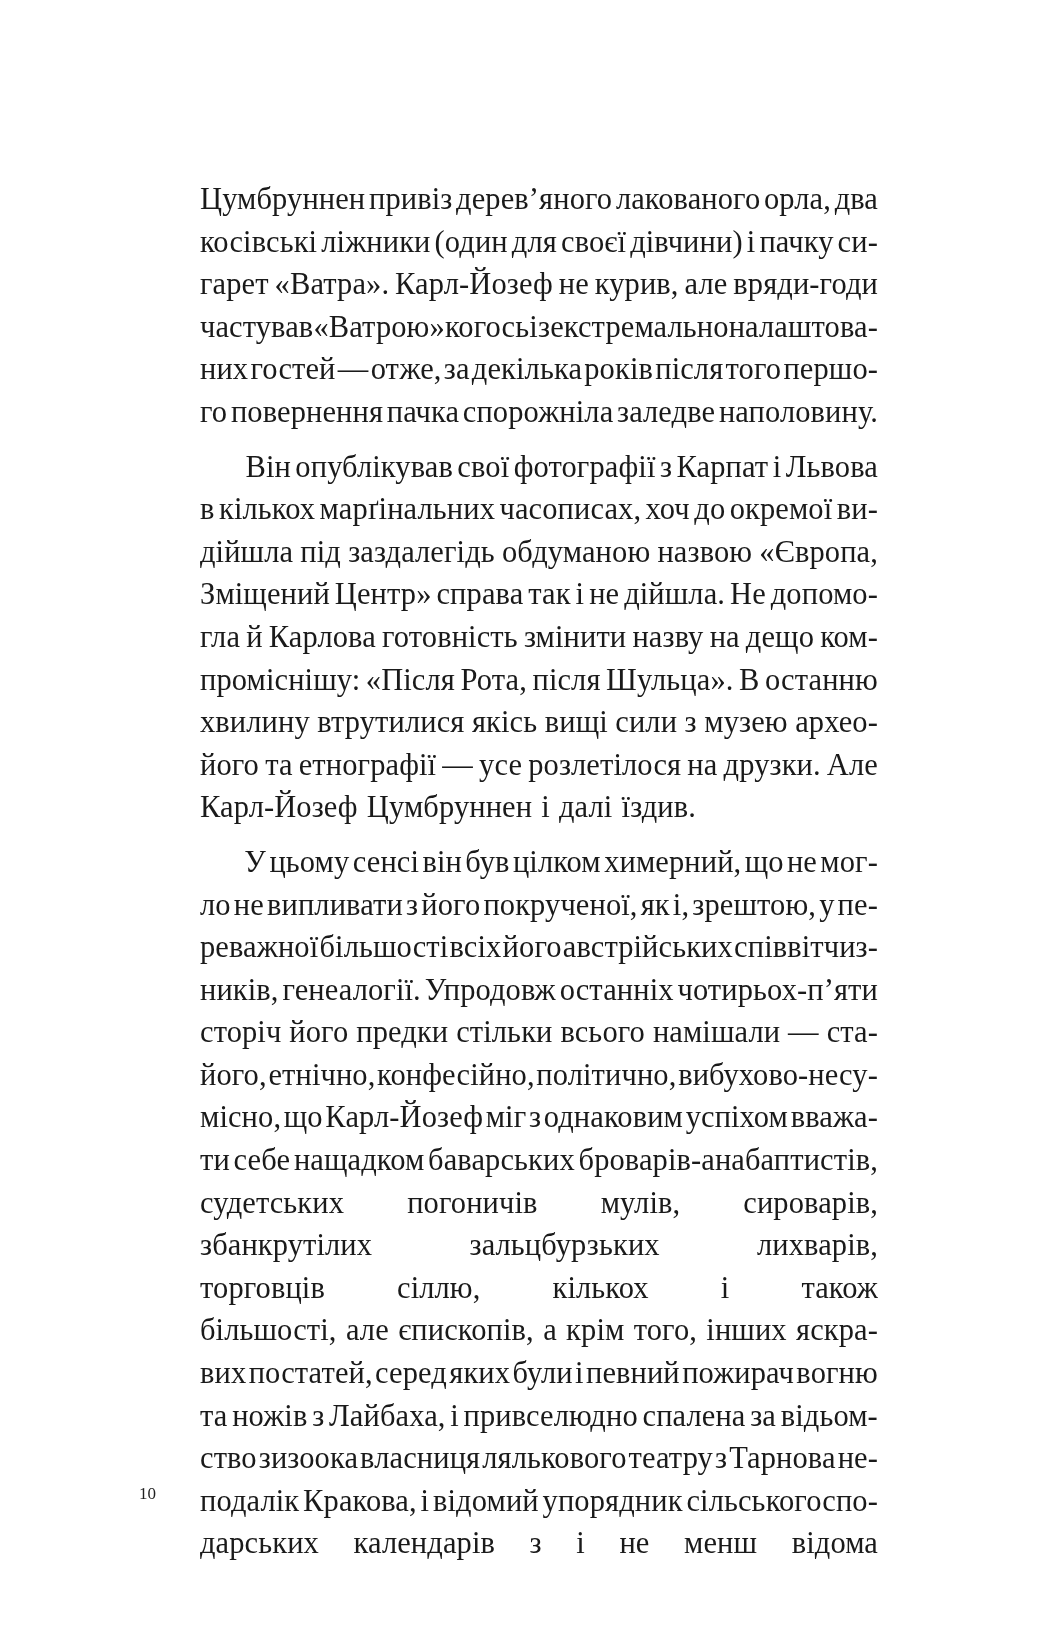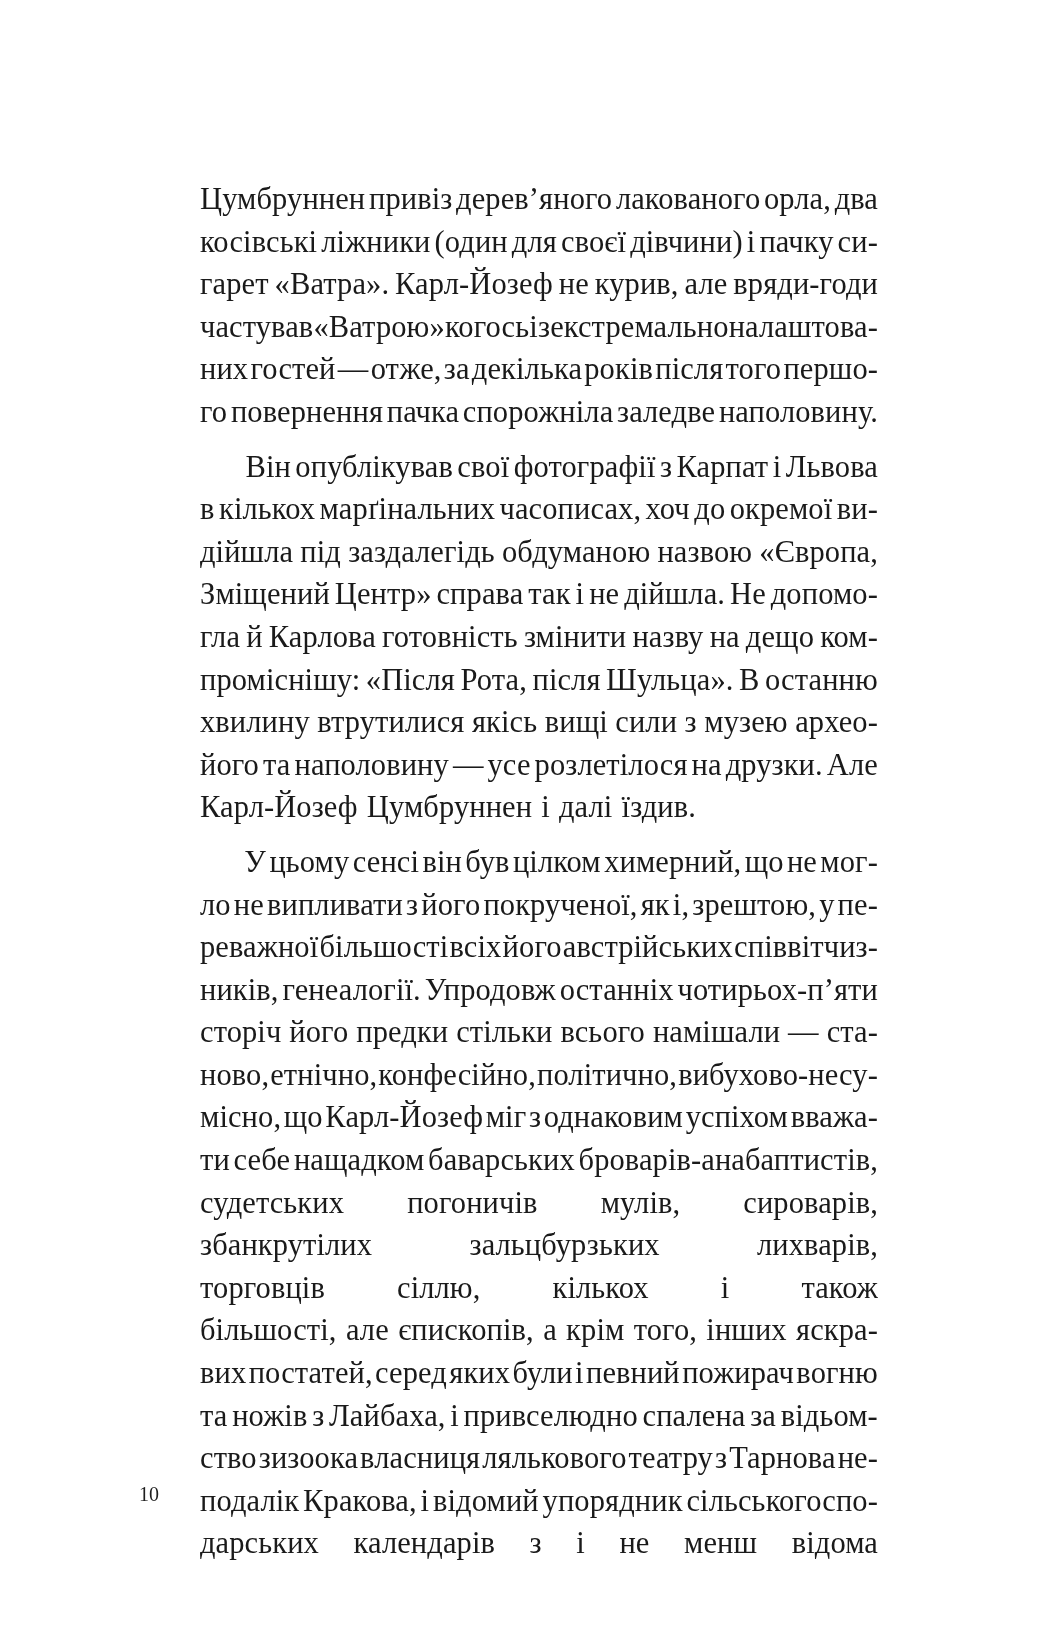--- a/index.html
+++ b/index.html
@@ -63,21 +63,21 @@
   .line .indent {
     display: inline-block;
     width: 41px;
     flex: 0 0 auto;
   }
 
   #page-number {
     position: absolute;
     left: 139px;
     top: 1480px;
-    font-size: 20px;
+    font-size: 17px;
     line-height: 28px;
     color: #1f1f1f;
     font-family: "Liberation Serif", "DejaVu Serif", serif;
   }
 </style>
 </head>
 <body>
 
 <div id="page">
 
@@ -91,30 +91,30 @@
         <div class="line justify"><span class="w">го</span><span class="w">повернення</span><span class="w">пачка</span><span class="w">спорожніла</span><span class="w">заледве</span><span class="w">наполовину.</span></div>
       </div>
       <div class="para">
         <div class="line justify"><span class="indent"></span><span class="w">Він</span><span class="w">опублікував</span><span class="w">свої</span><span class="w">фотографії</span><span class="w">з</span><span class="w">Карпат</span><span class="w">і</span><span class="w">Львова</span></div>
         <div class="line justify"><span class="w">в</span><span class="w">кількох</span><span class="w">марґінальних</span><span class="w">часописах,</span><span class="w">хоч</span><span class="w">до</span><span class="w">окремої</span><span class="w">ви-</span></div>
         <div class="line justify"><span class="w">дійшла</span><span class="w">під</span><span class="w">заздалегідь</span><span class="w">обдуманою</span><span class="w">назвою</span><span class="w">«Європа,</span></div>
         <div class="line justify"><span class="w">Зміщений</span><span class="w">Центр»</span><span class="w">справа</span><span class="w">так</span><span class="w">і</span><span class="w">не</span><span class="w">дійшла.</span><span class="w">Не</span><span class="w">допомо-</span></div>
         <div class="line justify"><span class="w">гла</span><span class="w">й</span><span class="w">Карлова</span><span class="w">готовність</span><span class="w">змінити</span><span class="w">назву</span><span class="w">на</span><span class="w">дещо</span><span class="w">ком-</span></div>
         <div class="line justify"><span class="w">проміснішу:</span><span class="w">«Після</span><span class="w">Рота,</span><span class="w">після</span><span class="w">Шульца».</span><span class="w">В</span><span class="w">останню</span></div>
         <div class="line justify"><span class="w">хвилину</span><span class="w">втрутилися</span><span class="w">якісь</span><span class="w">вищі</span><span class="w">сили</span><span class="w">з</span><span class="w">музею</span><span class="w">архео-</span></div>
-        <div class="line justify"><span class="w">його</span><span class="w">та</span><span class="w">наполовину</span><span class="w">—</span><span class="w">усе</span><span class="w">розлетілося</span><span class="w">на</span><span class="w">друзки.</span><span class="w">Але</span></div>
+        <div class="line justify"><span class="w">його</span><span class="w">та</span><span class="w">етнографії</span><span class="w">—</span><span class="w">усе</span><span class="w">розлетілося</span><span class="w">на</span><span class="w">друзки.</span><span class="w">Але</span></div>
         <div class="line last"><span class="w">Карл-Йозеф</span><span class="w">Цумбруннен</span><span class="w">і</span><span class="w">далі</span><span class="w">їздив.</span></div>
       </div>
       <div class="para">
         <div class="line justify"><span class="indent"></span><span class="w">У</span><span class="w">цьому</span><span class="w">сенсі</span><span class="w">він</span><span class="w">був</span><span class="w">цілком</span><span class="w">химерний,</span><span class="w">що</span><span class="w">не</span><span class="w">мог-</span></div>
         <div class="line justify"><span class="w">ло</span><span class="w">не</span><span class="w">випливати</span><span class="w">з</span><span class="w">його</span><span class="w">покрученої,</span><span class="w">як</span><span class="w">і,</span><span class="w">зрештою,</span><span class="w">у</span><span class="w">пе-</span></div>
         <div class="line justify"><span class="w">реважної</span><span class="w">більшості</span><span class="w">всіх</span><span class="w">його</span><span class="w">австрійських</span><span class="w">співвітчиз-</span></div>
         <div class="line justify"><span class="w">ників,</span><span class="w">генеалогії.</span><span class="w">Упродовж</span><span class="w">останніх</span><span class="w">чотирьох-п’яти</span></div>
         <div class="line justify"><span class="w">сторіч</span><span class="w">його</span><span class="w">предки</span><span class="w">стільки</span><span class="w">всього</span><span class="w">намішали</span><span class="w">—</span><span class="w">ста-</span></div>
-        <div class="line justify"><span class="w">ново,</span><span class="w">етнічно,</span><span class="w">конфесійно,</span><span class="w">політично,</span><span class="w">вибухово-несу-</span></div>
+        <div class="line justify"><span class="w">його,</span><span class="w">етнічно,</span><span class="w">конфесійно,</span><span class="w">політично,</span><span class="w">вибухово-несу-</span></div>
         <div class="line justify"><span class="w">місно,</span><span class="w">що</span><span class="w">Карл-Йозеф</span><span class="w">міг</span><span class="w">з</span><span class="w">однаковим</span><span class="w">успіхом</span><span class="w">вважа-</span></div>
         <div class="line justify"><span class="w">ти</span><span class="w">себе</span><span class="w">нащадком</span><span class="w">баварських</span><span class="w">броварів-анабаптистів,</span></div>
         <div class="line justify"><span class="w">судетських</span><span class="w">погоничів</span><span class="w">мулів,</span><span class="w">сироварів,</span></div>
         <div class="line justify"><span class="w">збанкрутілих</span><span class="w">зальцбурзьких</span><span class="w">лихварів,</span></div>
         <div class="line justify"><span class="w">торговців</span><span class="w">сіллю,</span><span class="w">кількох</span><span class="w">і</span><span class="w">також</span></div>
         <div class="line justify"><span class="w">більшості,</span><span class="w">але</span><span class="w">єпископів,</span><span class="w">а</span><span class="w">крім</span><span class="w">того,</span><span class="w">інших</span><span class="w">яскра-</span></div>
         <div class="line justify"><span class="w">вих</span><span class="w">постатей,</span><span class="w">серед</span><span class="w">яких</span><span class="w">були</span><span class="w">і</span><span class="w">певний</span><span class="w">пожирач</span><span class="w">вогню</span></div>
         <div class="line justify"><span class="w">та</span><span class="w">ножів</span><span class="w">з</span><span class="w">Лайбаха,</span><span class="w">і</span><span class="w">привселюдно</span><span class="w">спалена</span><span class="w">за</span><span class="w">відьом-</span></div>
         <div class="line justify"><span class="w">ство</span><span class="w">зизоока</span><span class="w">власниця</span><span class="w">лялькового</span><span class="w">театру</span><span class="w">з</span><span class="w">Тарнова</span><span class="w">не-</span></div>
         <div class="line justify"><span class="w">подалік</span><span class="w">Кракова,</span><span class="w">і</span><span class="w">відомий</span><span class="w">упорядник</span><span class="w">сільськогоспо-</span></div>

